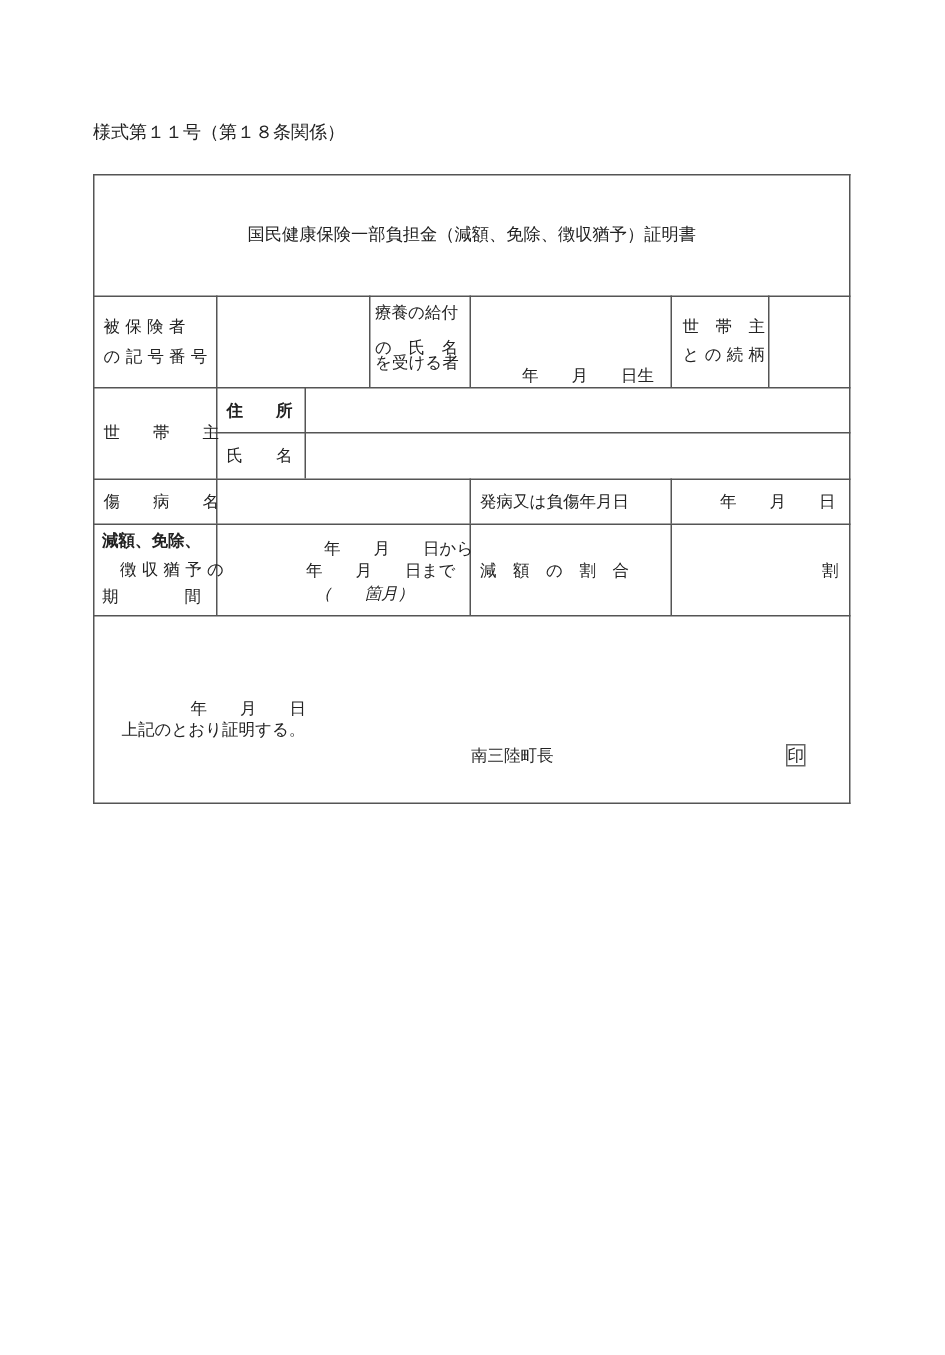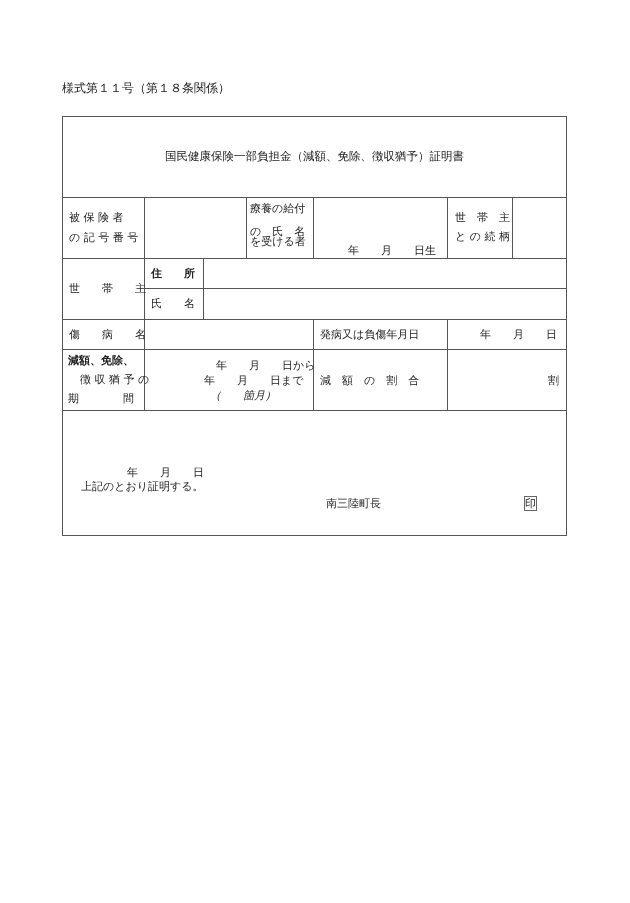--- a/index.html
+++ b/index.html
@@ -73,15 +73,15 @@
   <div class="t" style="left:80px;top:374px;">徴 収 猶 予 の</div>
   <div class="t" style="left:68px;top:394px;font-family:Liberation Mono, monospace;">期　　　　間</div>
   <div class="t" style="left:216px;top:360px;">年　　月　　日から</div>
   <div class="t" style="left:204px;top:375px;">年　　月　　日まで</div>
   <div class="t" style="left:210px;top:390px;font-style:italic;">（　　箇月）</div>
   <div class="t" style="left:320px;top:375px;">減　額　の　割　合</div>
   <div class="t" style="left:548px;top:375px;">割</div>
 
   <div class="t" style="left:81px;top:437px;margin-top:44px;">上記のとおり証明する。</div>
   <div class="t" style="left:127px;top:467px;">年　　月　　日</div>
-  <div class="t" style="left:326px;top:498px;">南三陸町長</div>
+  <div class="t" style="left:314px;top:498px;">南三陸町長</div>
   <div class="t" style="left:524px;top:496px;border:1px solid #666;padding:1px 0;">印</div>
 </div>
 
 </body></html>

